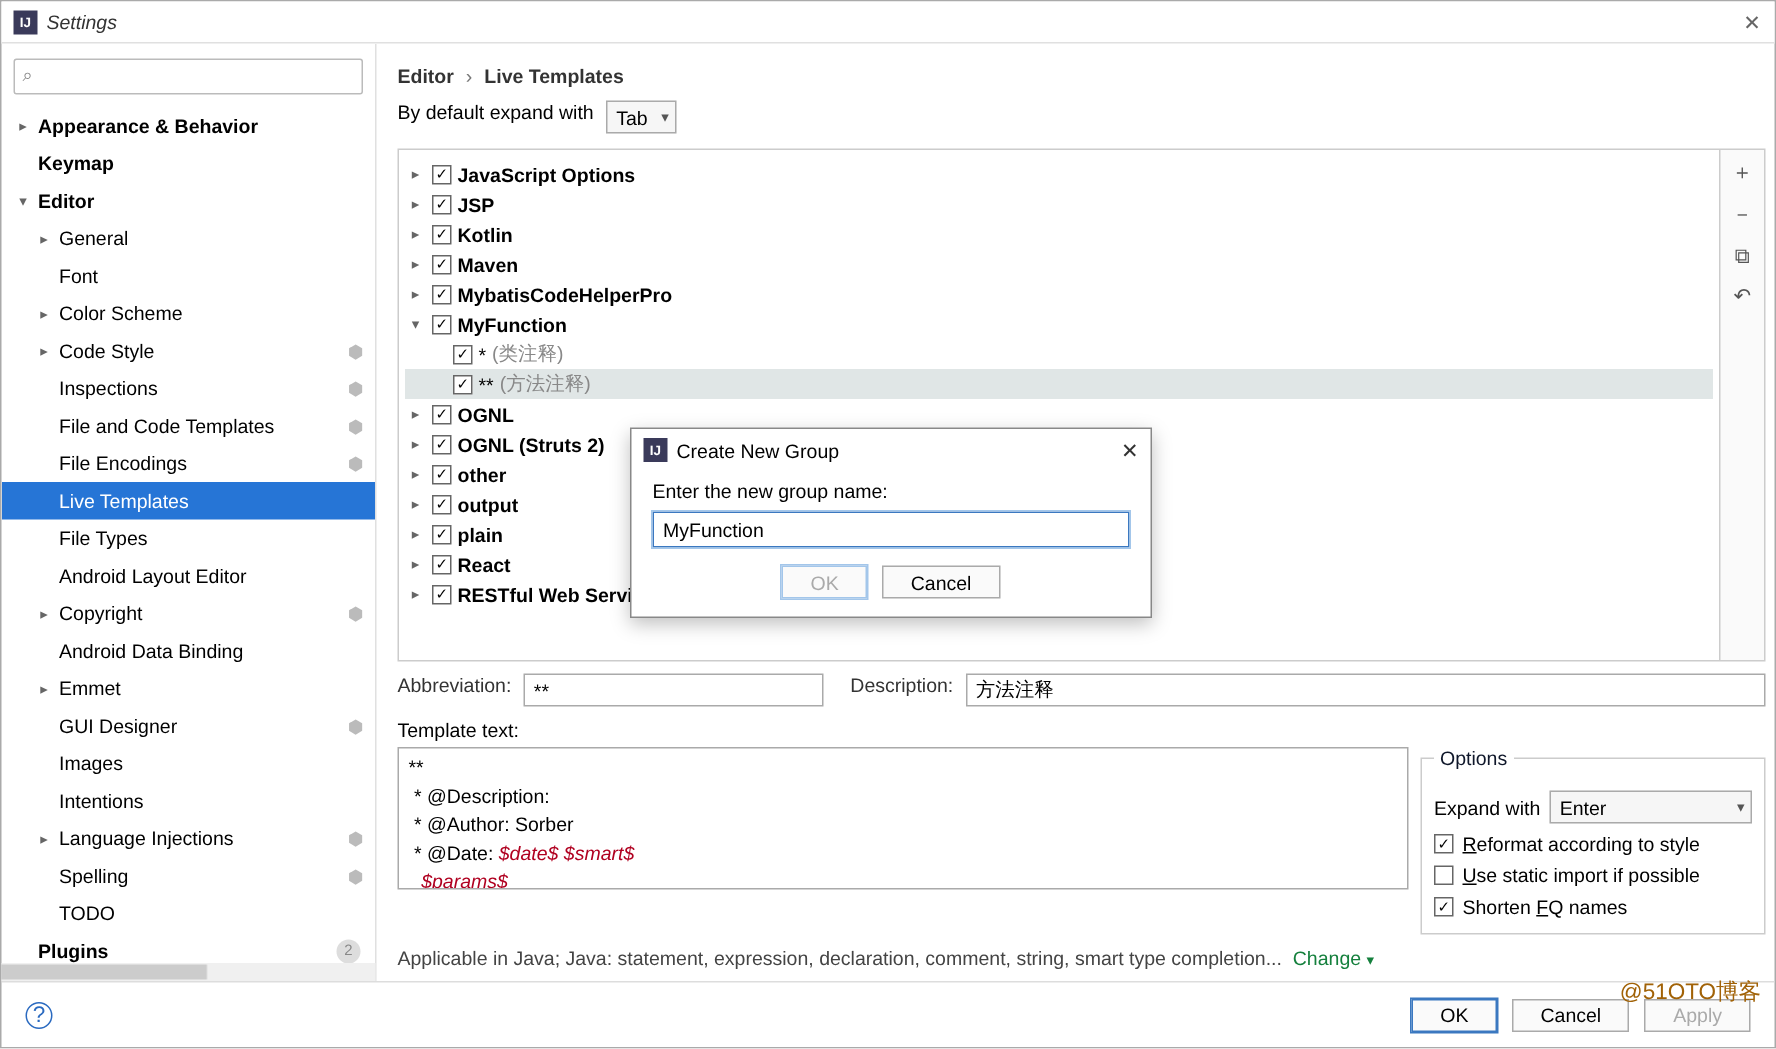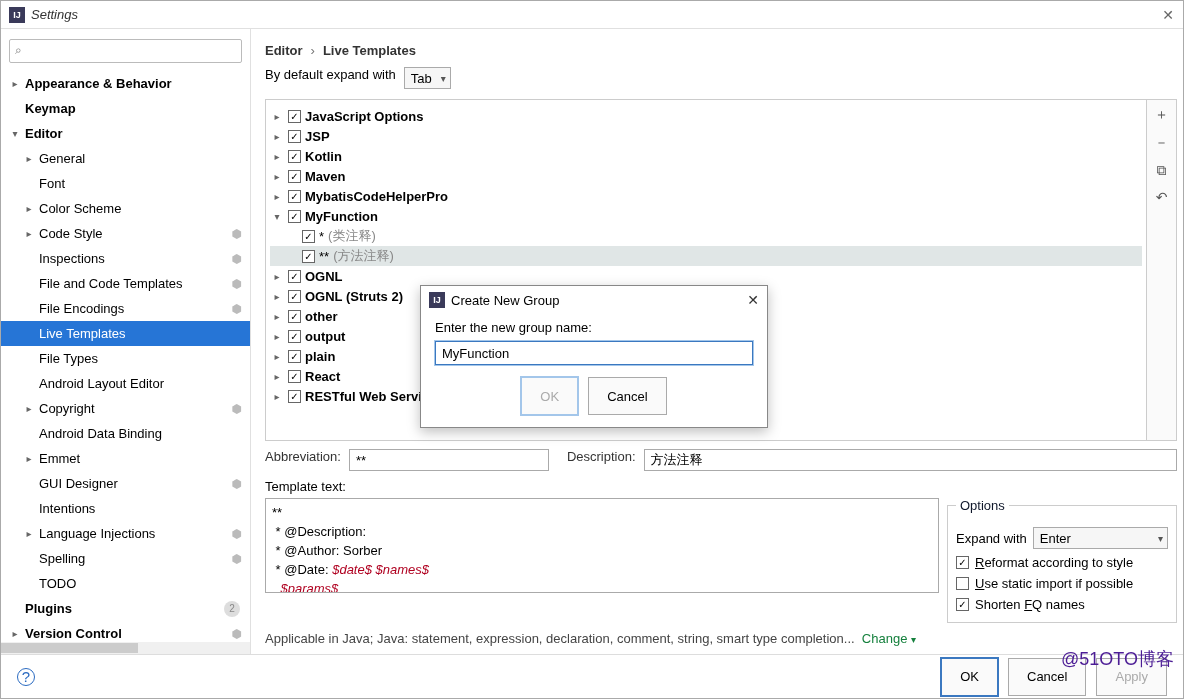--- a/index.html
+++ b/index.html
@@ -57,21 +57,21 @@
 .opts fieldset{border:1px solid #ccc;padding:8px 8px 10px 8px;}
 .opts legend{padding:0 4px;color:#0f172a;}
 .optrow{display:flex;align-items:center;gap:6px;margin-top:6px;}
 .optrow .cb{width:13px;height:13px;border:1px solid #666;display:inline-flex;align-items:center;justify-content:center;font-size:10px;}
 .optrow .cb.checked::before{content:"✓";}
 .optrow label u{text-decoration:underline;}
 .applic{margin-top:8px;color:#444;}
 .applic a{color:#15803d;text-decoration:none;}
 .footer { height: 44px; border-top: 1px solid #ddd; display: flex; align-items: center; justify-content: flex-end; padding: 0 16px; gap: 10px; }
 .footer .help{margin-right:auto;color:#2a6ac0;font-size:15px;cursor:pointer;border:1px solid #2a6ac0;border-radius:50%;width:18px;height:18px;text-align:center;line-height:16px;}
-.btn{height:38px;padding:0 18px;border:1px solid #aaa;background:#fafafa;cursor:pointer;}
+.btn{height:22px;padding:0 18px;border:1px solid #aaa;background:#fafafa;cursor:pointer;}
 .btn.primary{border:1px solid #3b78c0;outline:1px solid #3b78c0;}
 .btn.disabled{color:#aaa;}
 .dialog{position:absolute;left:420px;top:285px;width:348px;background:#fff;border:1px solid #888;box-shadow:0 4px 12px rgba(0,0,0,0.25);}
 .dialog .dtitle{height:28px;display:flex;align-items:center;padding:0 8px;}
 .dialog .dtitle .icon{width:16px;height:16px;background:#3a3a5a;margin-right:6px;color:#fff;font-size:9px;display:flex;align-items:center;justify-content:center;font-weight:bold;}
 .dialog .dtitle .dclose{margin-left:auto;font-size:14px;color:#333;cursor:pointer;}
 .dialog .dbody{padding:6px 14px 12px 14px;}
 .dialog .dbody .prompt{margin-bottom:6px;}
 .dialog .dbody input{width:100%;height:24px;border:1px solid #3b78c0;outline:1px solid #a3c6ea;padding:0 6px;}
 .dialog .dbtns{display:flex;justify-content:center;gap:10px;margin-top:12px;}
@@ -164,20 +164,24 @@
             <span class="arrow right">▸</span>
             <span class="label">Emmet</span>
           </div>
           <div class="node lvl1">
             <span class="arrow blank"></span>
             <span class="label">GUI Designer</span>
             <span class="sbadge">⬢</span>
           </div>
           <div class="node lvl1">
             <span class="arrow blank"></span>
+            <span class="label">Images</span>
+          </div>
+          <div class="node lvl1">
+            <span class="arrow blank"></span>
             <span class="label">Intentions</span>
           </div>
           <div class="node lvl1">
             <span class="arrow right">▸</span>
             <span class="label">Language Injections</span>
             <span class="sbadge">⬢</span>
           </div>
           <div class="node lvl1">
             <span class="arrow blank"></span>
             <span class="label">Spelling</span>
@@ -305,21 +309,21 @@
           <label>Abbreviation:</label>
           <input style="width: 200px;" value="**">
           <label style="margin-left:10px">Description:</label>
           <input style="flex: 1 1 0%;" value="方法注释">
         </div>
         <div class="tt-label">Template text:</div>
         <div class="tt-box">
           <div class="tt-text"><span>**
  * @Description:
  * @Author: Sorber
- * @Date: </span><span class="var">$date$ $names$</span>
+ * @Date: </span><span class="var">$date$ $smart$</span>
  <span class="var">$params$</span></div>
           <div class="opts">
             <fieldset>
               <legend>Options</legend>
               <div class="optrow">
                 <label>Expand with</label>
                 <div class="select" style="flex:1">
                     <span>Enter</span>
                   </div>
               </div>
@@ -361,13 +365,13 @@
   <div class="dbody">
     <div class="prompt">Enter the new group name:</div>
     <input value="MyFunction" style="">
     <div class="dbtns">
       <button class="btn disabled" style="border:1px solid #a3c6ea;outline:1px solid #a3c6ea;color:#aaa">OK</button>
       <button class="btn">Cancel</button>
     </div>
   </div>
 </div>
 
-<div style="position:absolute;right:10px;bottom:28px;color:#4c1d95;font-size:18px">@51OTO博客</div>
+<div style="position:absolute;right:10px;bottom:28px;color:#a16207;font-size:15px">@51OTO博客</div>
 
 </body></html>

